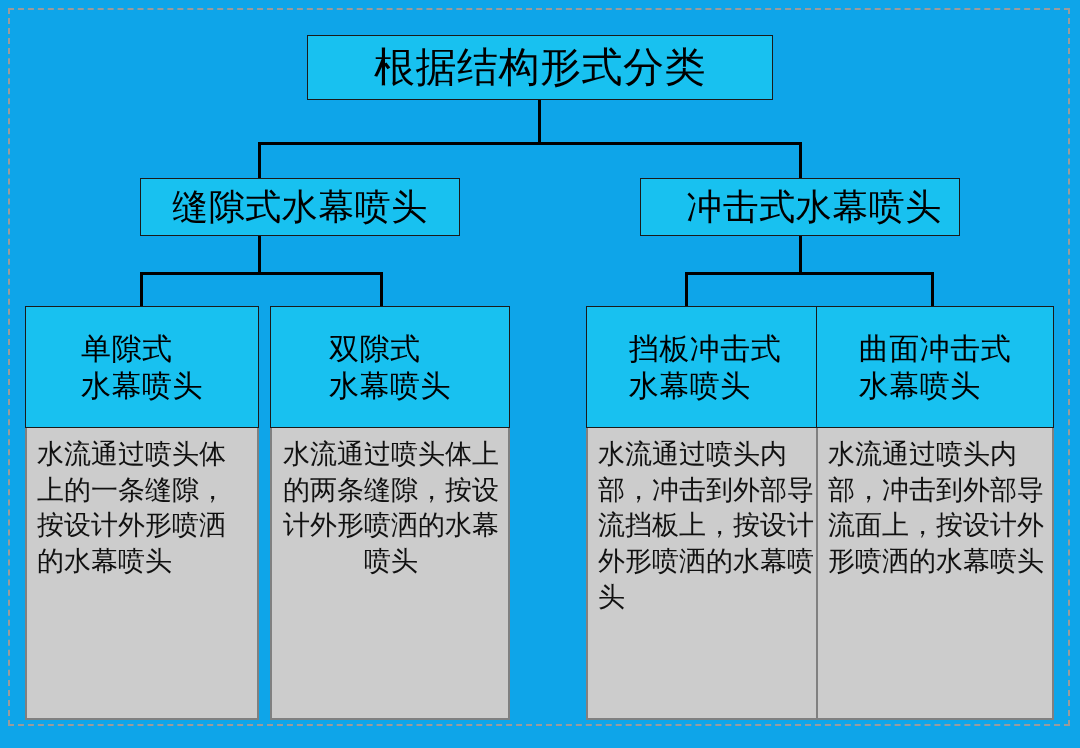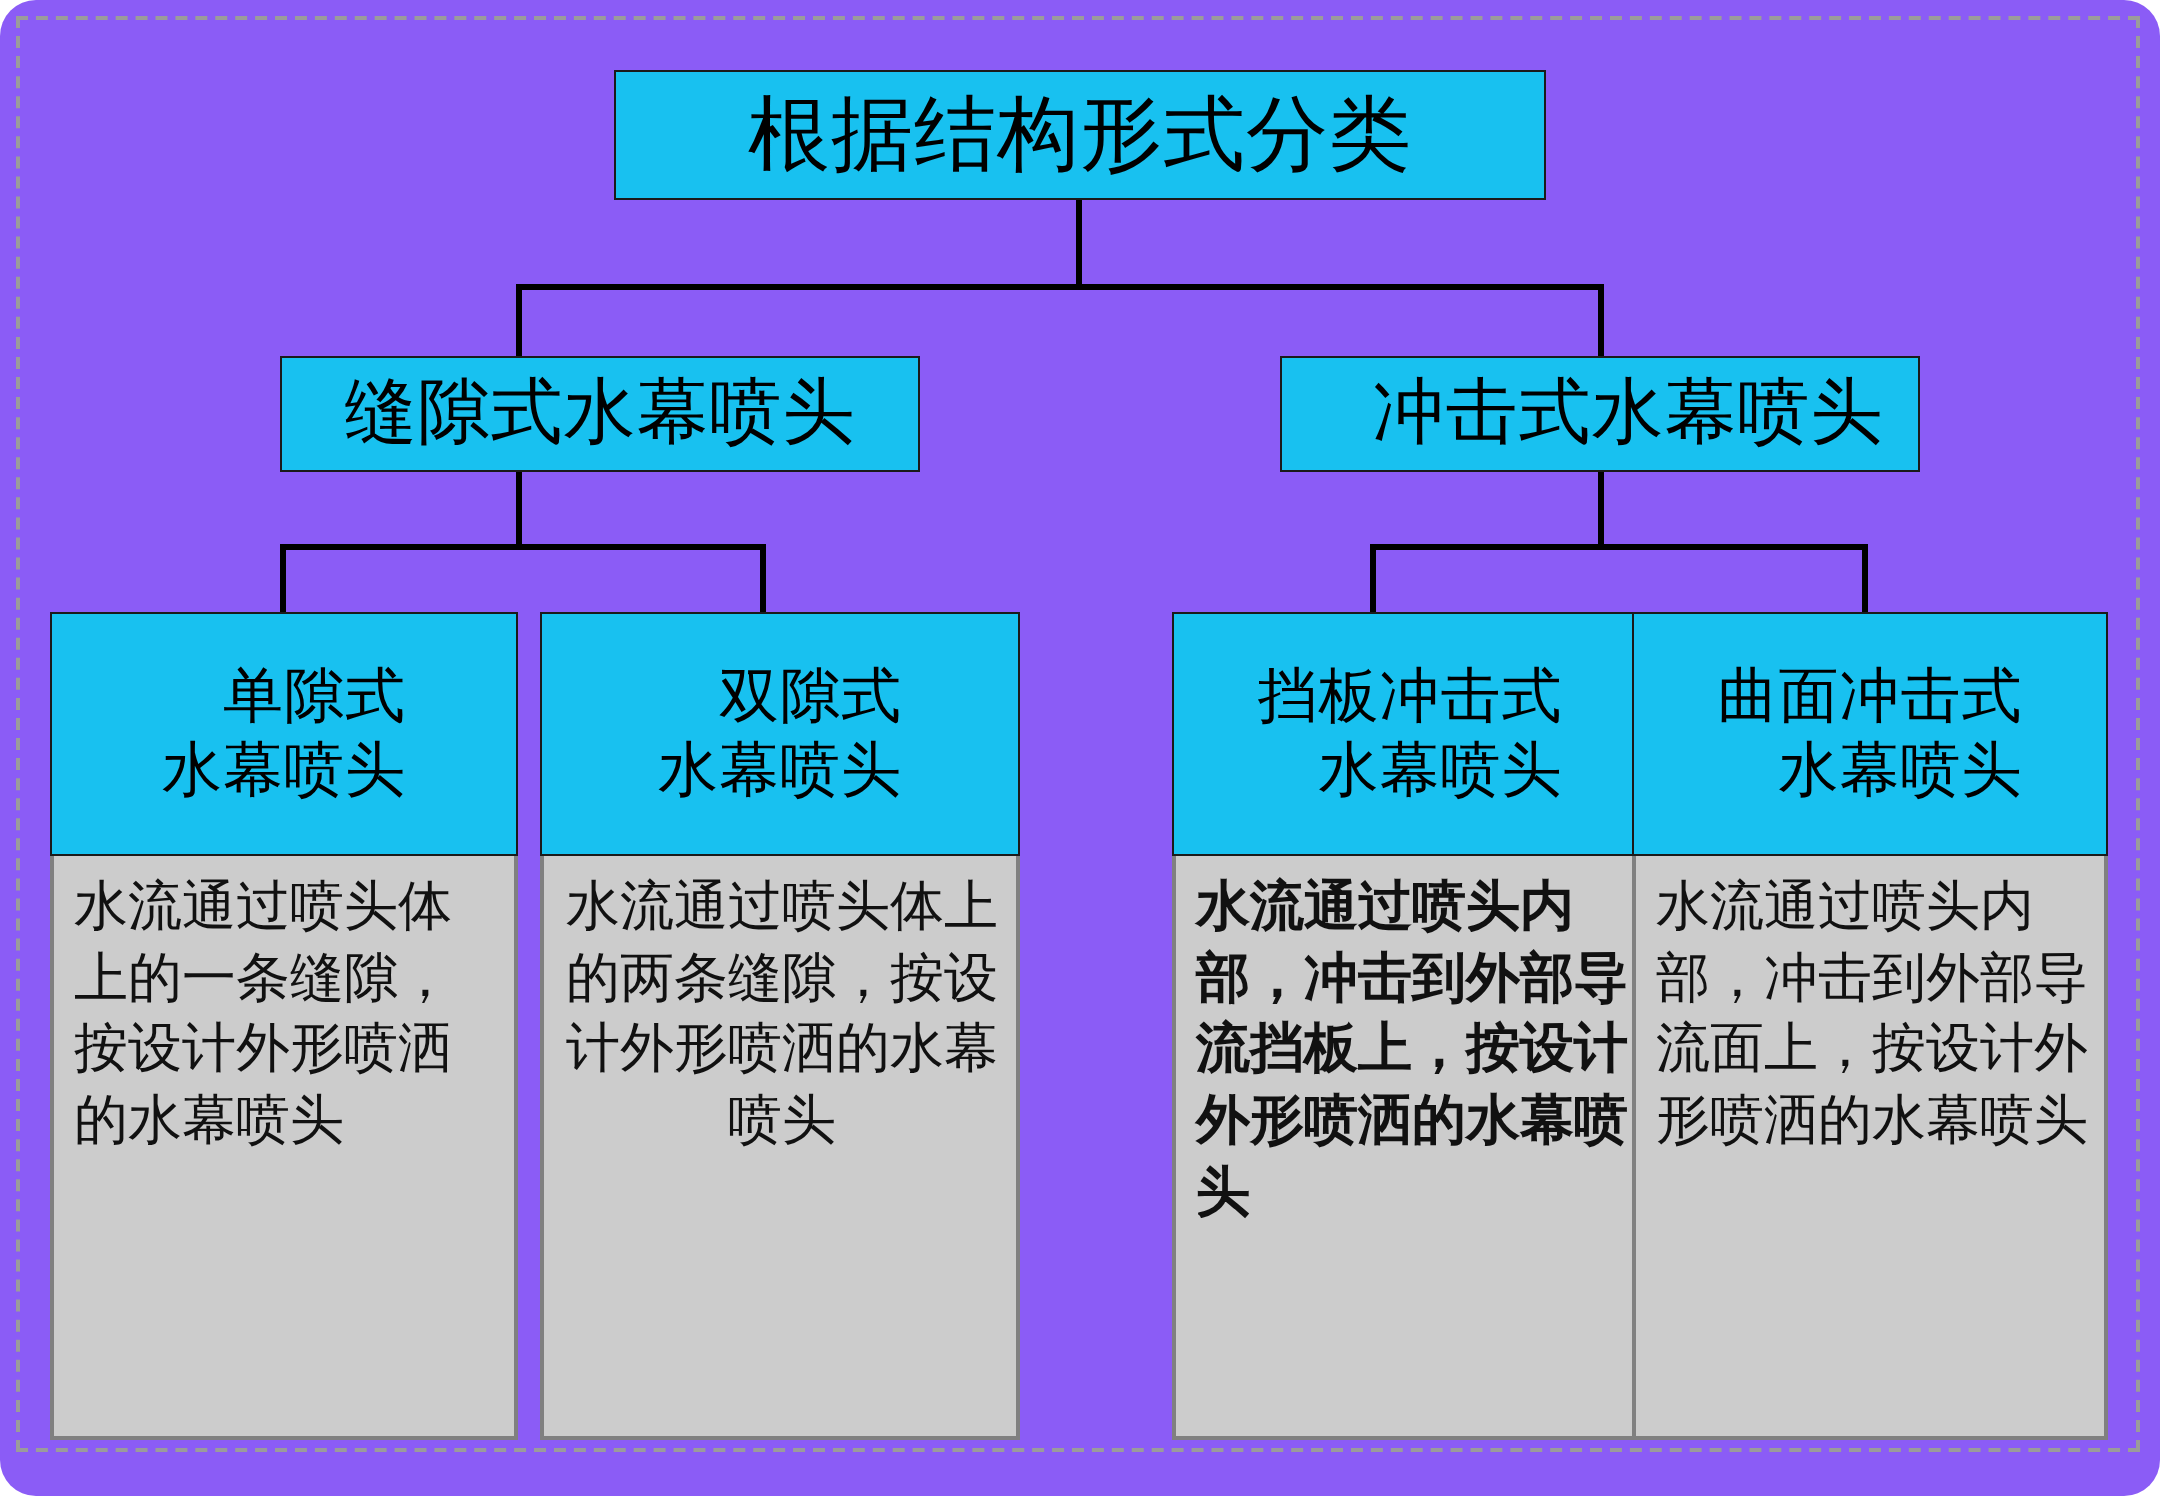--- a/index.html
+++ b/index.html
@@ -8,24 +8,23 @@
     background: #ffffff;
   }
   body {
     font-family: "DejaVu Sans", "Liberation Sans", sans-serif;
   }
 
   #canvas {
     position: relative;
     width: 1080px;
     height: 748px;
-    background: #8b5cf6;
+    background: #0ea5e9;
     overflow: hidden;
     box-sizing: border-box;
-    border-radius: 18px;
   }
 
   
   .frame {
     position: absolute;
     left: 8px;
     top: 8px;
     width: 1062px;
     height: 718px;
     border: 2px dashed #9b9b9b;
@@ -81,21 +80,21 @@
     top: 306px;
   }
   .leaf-head {
     background: #18c1f0;
     border: 1px solid #1a1a1a;
     box-sizing: border-box;
     height: 122px;
     display: flex;
     align-items: center;
     justify-content: center;
-    text-align: right;
+    text-align: left;
     font-size: 30px;
     line-height: 1.25;
     color: #000;
     white-space: pre-line;
     letter-spacing: 0.5px;
   }
   .leaf-body {
     background: #cccccc;
     border: 2px solid #808080;
     border-top: none;
@@ -108,21 +107,21 @@
     letter-spacing: 0px;
   }
 
   #leaf-col-1 { left: 25px; width: 234px; }
   #leaf-col-2 { left: 270px; width: 240px; }
   #leaf-col-3 { left: 568px; width: 238px; margin-left: 18px; }
   #leaf-col-4 { left: 816px; width: 238px; }
 
   #leaf-col-1 .leaf-body { height: 292px; }
   #leaf-col-2 .leaf-body { height: 292px; text-align: center; }
-  #leaf-col-3 .leaf-body { height: 292px; font-weight: bold; }
+  #leaf-col-3 .leaf-body { height: 292px; }
   #leaf-col-4 .leaf-body { height: 292px; }
 
   
   .conn {
     position: absolute;
     background: #000000;
   }
   .v { width: 3px; }
   .h { height: 3px; }
 

